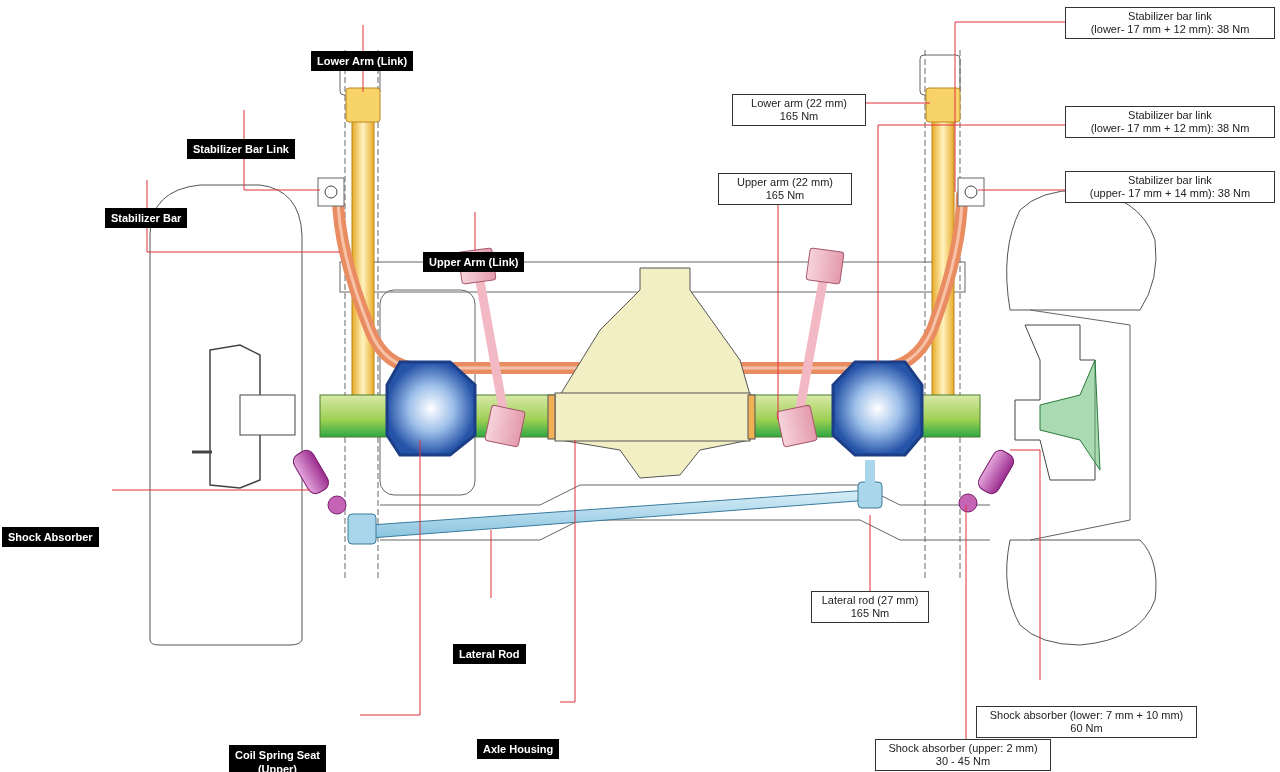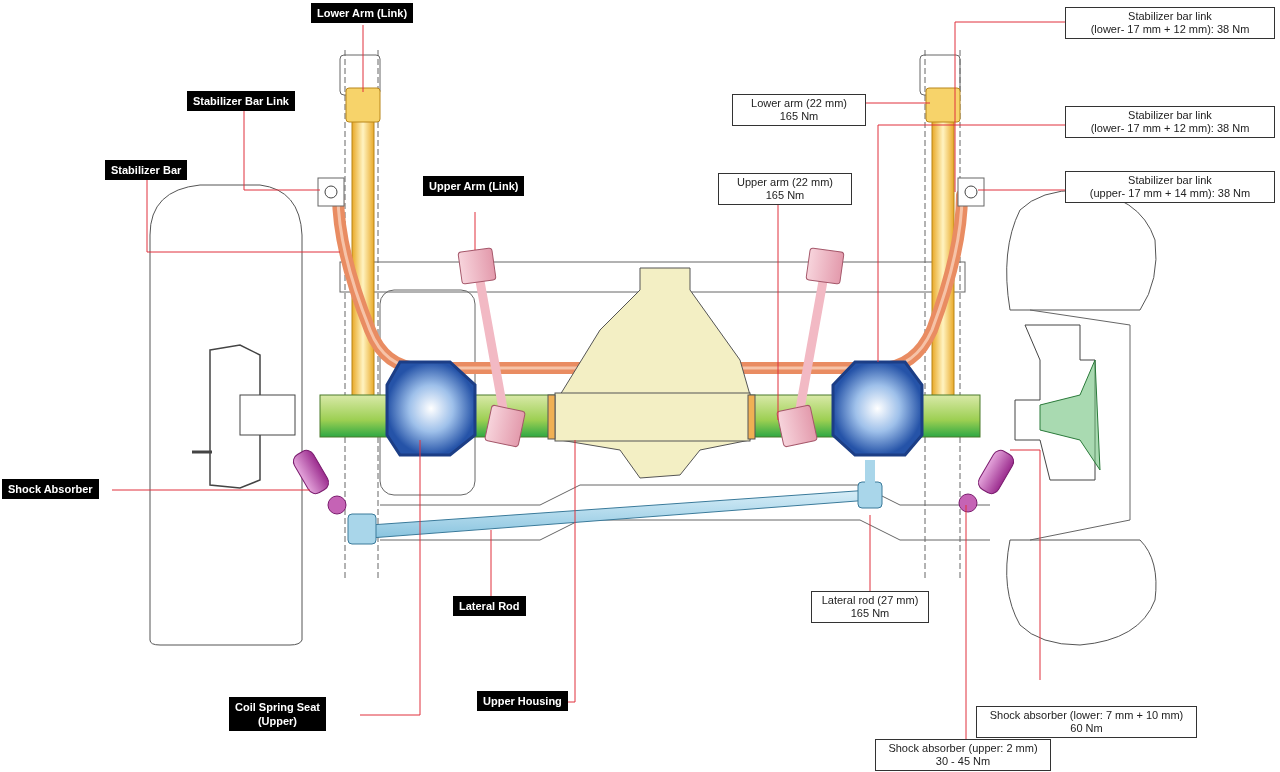--- a/index.html
+++ b/index.html
@@ -1,18 +1,18 @@
 <!DOCTYPE html>
 <html><head>
 <meta charset="utf-8">
 <style>
   html,body{margin:0;padding:0;background:#fff;}
   body{width:1280px;height:772px;position:relative;overflow:hidden;font-family:"Liberation Sans",sans-serif;}
   #diagram{position:absolute;left:0;top:0;width:1280px;height:772px;}
-  .lbl-black{position:absolute;background:#000;color:#fff;font-weight:bold;font-size:11px;line-height:14px;padding:3px 6px;text-align:center;white-space:nowrap;font-family:"Liberation Sans",sans-serif;}
+  .lbl-black{position:absolute;background:#000;color:#fff;font-weight:bold;font-size:11px;line-height:14px;padding:3px 6px;text-align:center;white-space:nowrap;font-family:"Liberation Sans",sans-serif;margin-top:48px;}
   .lbl-box{position:absolute;background:#fff;color:#222;border:1px solid #333;font-size:11px;line-height:13px;padding:2px 6px;text-align:center;white-space:nowrap;font-family:"Liberation Sans",sans-serif;}
   .lbl-box span{display:block;}
 </style>
 </head>
 <body>
 
 <svg id="diagram" width="1280" height="772" viewBox="0 0 1280 772">
   <defs>
     <linearGradient id="gYellow" x1="0" x2="1" y1="0" y2="0">
       <stop offset="0" stop-color="#e9a928"></stop>
@@ -125,28 +125,28 @@
     <path d="M1065 190 L978 190"></path>
     <path d="M870 592 L870 515"></path>
     <path d="M1040 680 L1040 450 L1010 450"></path>
     <path d="M966 740 L966 505"></path>
   </g>
 </svg>
 
 <div class="lbl-black" style="left:311px;top:3px;">Lower Arm (Link)</div>
 <div class="lbl-black" style="left:187px;top:91px;">Stabilizer Bar Link</div>
 <div class="lbl-black" style="left:105px;top:160px;">Stabilizer Bar</div>
-<div class="lbl-black" style="left:423px;top:176px;">Upper Arm (Link)</div>
+<div class="lbl-black" style="left:423px;top:204px;">Upper Arm (Link)</div>
 <div class="lbl-black" style="left:2px;top:479px;">Shock Absorber</div>
 <div class="lbl-black" style="left:453px;top:596px;">Lateral Rod</div>
 <div class="lbl-black" style="left:229px;top:697px;">
   <span style="display:block">Coil Spring Seat</span>
   <span style="display:block">(Upper)</span>
 </div>
-<div class="lbl-black" style="left:477px;top:691px;">Upper Housing</div>
+<div class="lbl-black" style="left:477px;top:691px;">Axle Housing</div>
 
 <div class="lbl-box" style="left:1065px;top:7px;width:196px;">
   <span>Stabilizer bar link</span>
   <span>(lower- 17 mm + 12 mm): 38 Nm</span>
 </div>
 <div class="lbl-box" style="left:732px;top:86px;width:120px;margin-top:8px;">
   <span>Lower arm (22 mm)</span>
   <span>165 Nm</span>
 </div>
 <div class="lbl-box" style="left:1065px;top:106px;width:196px;">

